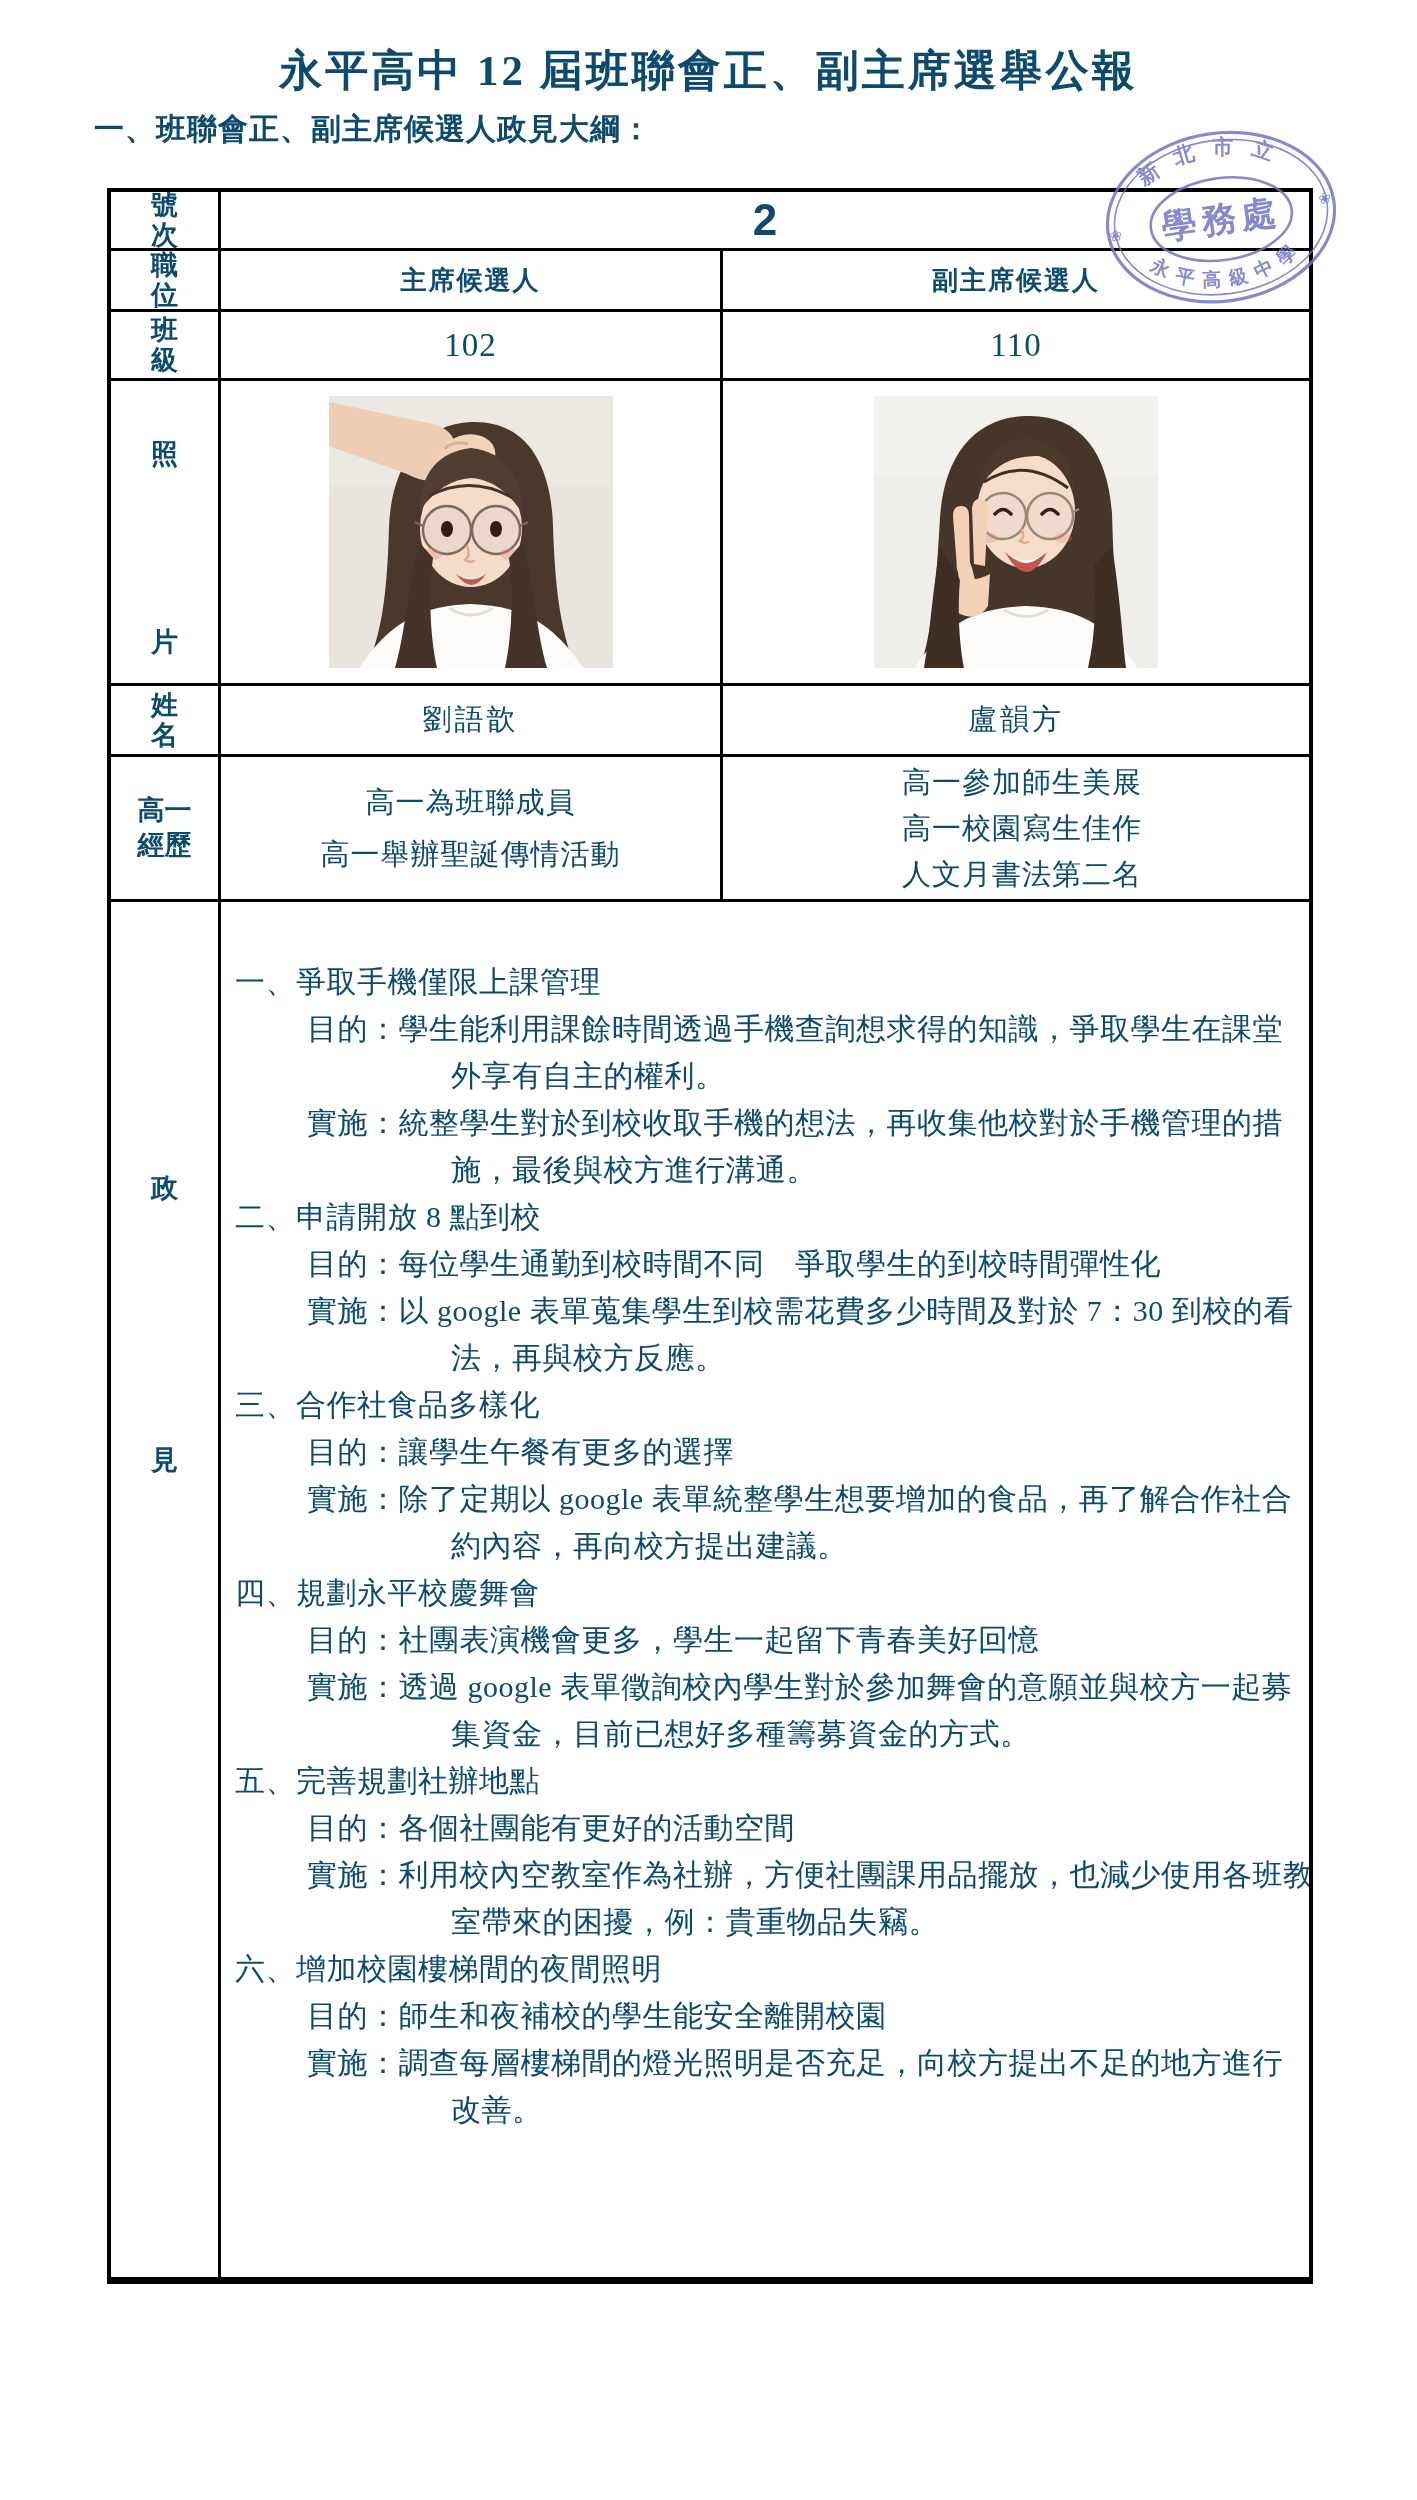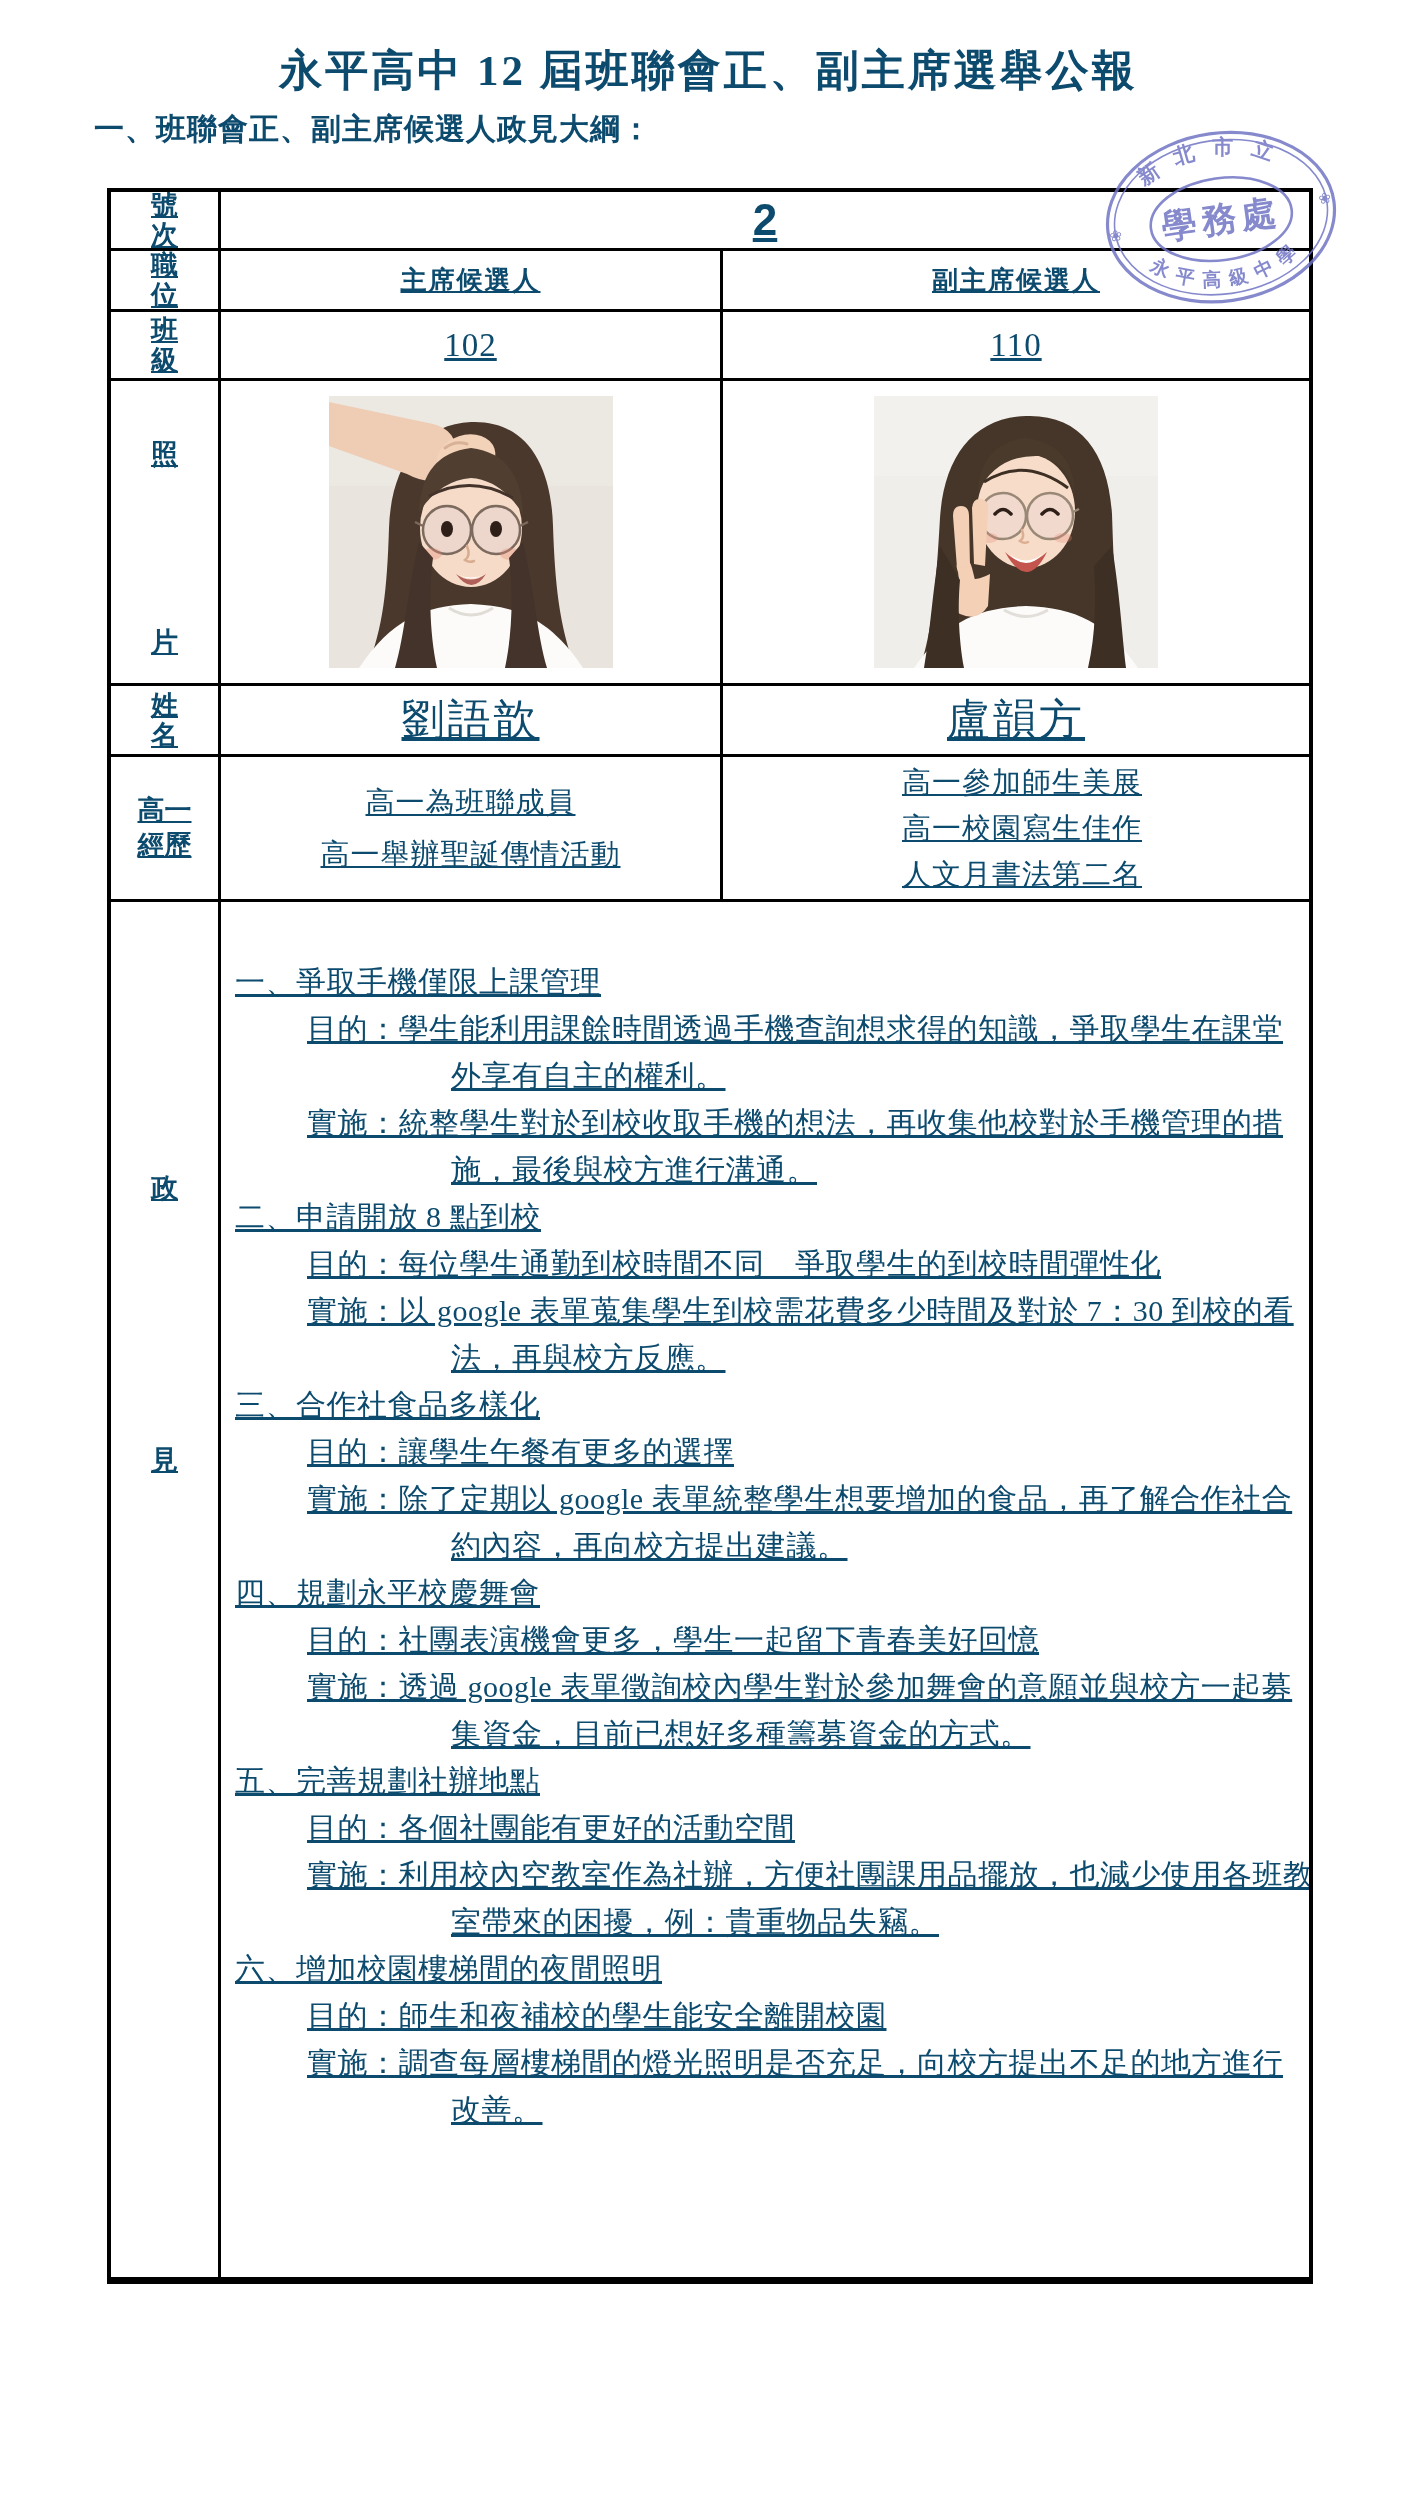--- a/index.html
+++ b/index.html
@@ -7,36 +7,36 @@
         font-family:"Liberation Serif","DejaVu Serif",serif;color:#0c4a6e;margin-top:28px;}
   .title{position:absolute;left:0;top:14px;width:100%;text-align:center;
          font-size:43px;font-weight:bold;letter-spacing:3px;}
   .heading{position:absolute;left:94px;top:81px;font-size:30px;font-weight:bold;letter-spacing:1px;}
 
   .doc-table{position:absolute;left:107px;top:160px;display:grid;
              grid-template-columns:110px 502px 586px;
              grid-template-rows:59px 61px 69px 305px 71px 145px 1375px;
              border:4px solid #000;border-bottom-width:7px;background:#fff;}
   .cell{border-right:3px solid #000;border-bottom:3px solid #000;
-        display:flex;align-items:center;justify-content:center;overflow:hidden;text-decoration:underline;}
+        display:flex;align-items:center;justify-content:center;overflow:hidden;}
   .cspan{grid-column:2/4;}
   .no-r{border-right:none;}
   .no-b{border-bottom:none;}
 
   .lbl{font-weight:bold;font-size:27px;}
   .vstack{width:1.25em;line-height:1.12;word-break:break-all;text-align:center;}
   .vstack.w2{width:2.35em;line-height:1.3;}
   .gapstack{flex-direction:column;justify-content:flex-start;align-items:center;}
   .photo-lbl{padding-top:55px;gap:152px;}
   .plat-lbl{padding-top:268px;gap:236px;}
 
   .bignum{font-family:"Liberation Sans","DejaVu Sans",sans-serif;font-size:44px;font-weight:bold;}
   .pos{font-size:26px;font-weight:bold;letter-spacing:2px;}
   .classnum{font-size:33px;letter-spacing:1px;}
-  .name{font-size:43px;letter-spacing:3px;}
+  .name{font-size:29px;letter-spacing:3px;}
   .exp{flex-direction:column;font-size:29px;letter-spacing:1px;}
   .exp-l{line-height:52px;}
   .exp-r{line-height:46px;padding-left:12px;}
 
   .policy{display:block;padding:56px 10px 0 0;font-size:30px;line-height:47px;letter-spacing:.5px;}
   .pline{white-space:nowrap;}
   .pline.i0{margin-left:14px;}
   .pline.i1{margin-left:86px;}
   .pline.i2{margin-left:230px;}
 

